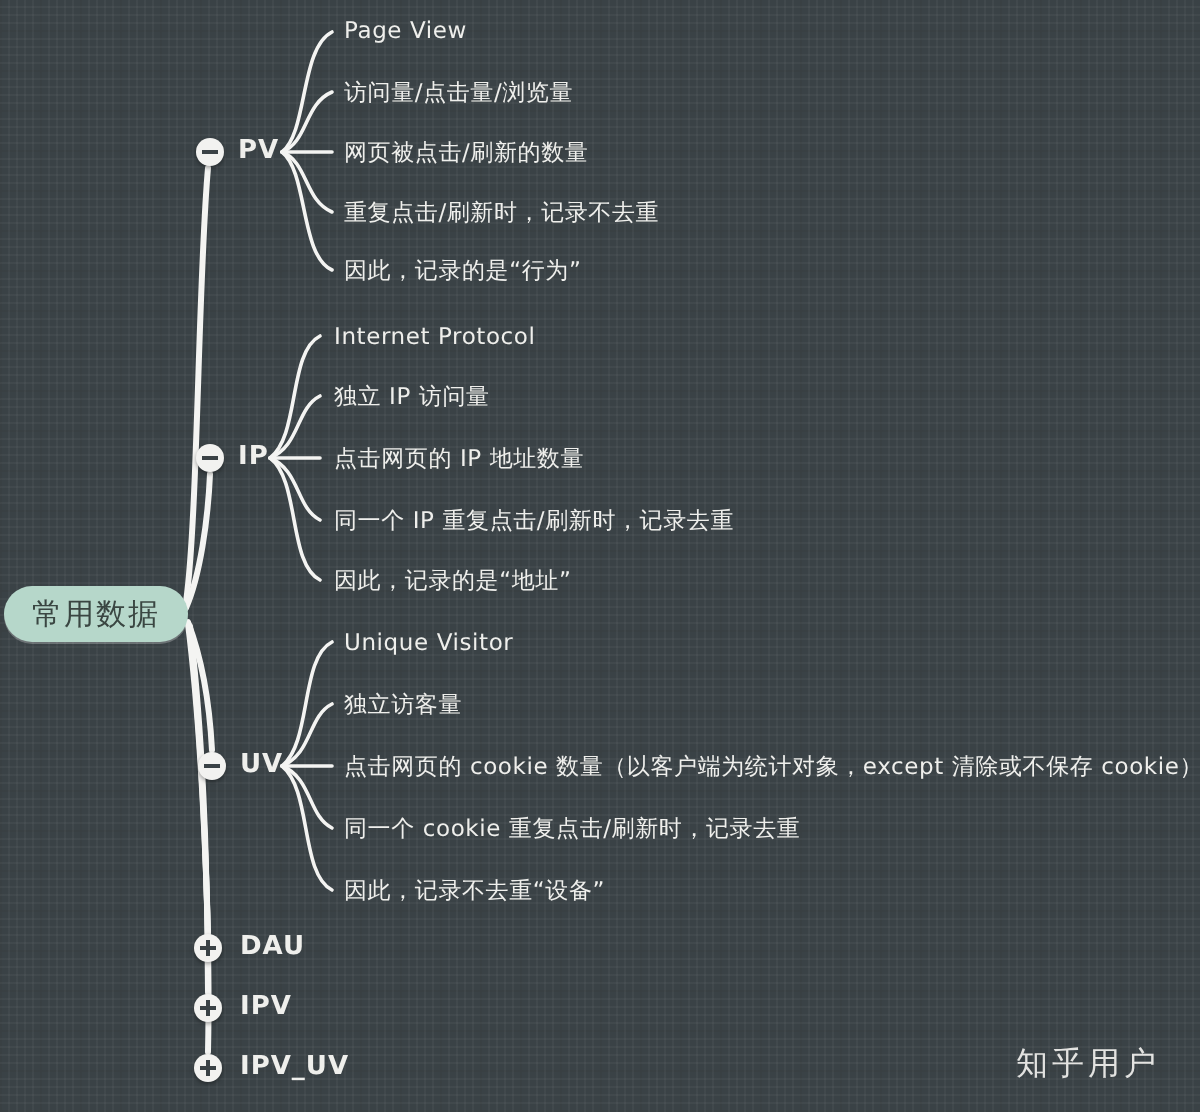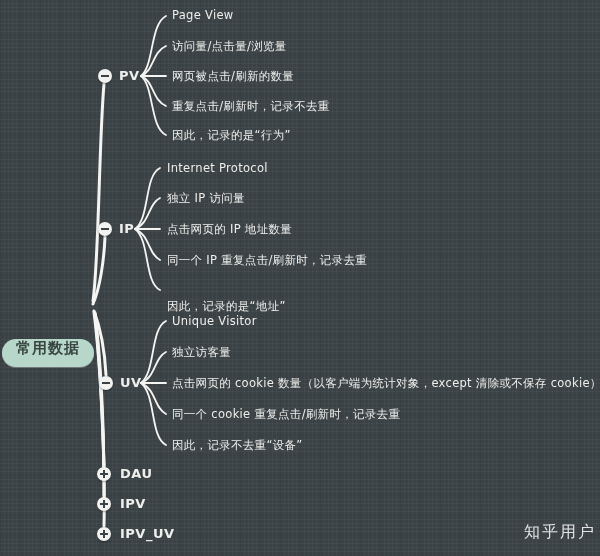--- a/index.html
+++ b/index.html
@@ -28,25 +28,24 @@
       repeating-linear-gradient(90deg, rgba(0,0,0,0.14) 0 1px, transparent 1px 20px);
   }
   svg.links{position:absolute;left:0;top:0;width:600px;height:556px;}
   svg.links path{stroke:var(--line);fill:none;stroke-linecap:round;}
   svg.links path.trunk{stroke-width:3;}
   svg.links path.fan{stroke-width:1.8;}
 
   .root-node{
     position:absolute;left:2px;top:293px;width:92px;height:28px;
     background:var(--root_bg);border-radius:14px;
-    display:flex;align-items:flex-start;justify-content:center;
-    font-size:15px;font-weight:700;color:var(--root_text);
+    display:flex;align-items:center;justify-content:center;
+    font-size:15px;font-weight:400;color:var(--root_text);
     letter-spacing:1px;
     box-shadow:0 1px 0 rgba(255,255,255,0.25);
-    margin-top:46px;
   }
   .node-label{
     position:absolute;height:16px;line-height:16px;
     font-size:13px;font-weight:700;color:var(--text);
     letter-spacing:0.5px;white-space:nowrap;
   }
   .leaf{
     position:absolute;height:14px;line-height:14px;
     font-size:11.5px;font-weight:400;color:var(--text);
     letter-spacing:0.3px;white-space:nowrap;
@@ -58,21 +57,21 @@
   }
   .toggle::before{
     content:"";position:absolute;left:3px;top:6px;width:8px;height:2px;
     background:var(--toggle_glyph);
   }
   .toggle.plus::after{
     content:"";position:absolute;left:6px;top:3px;width:2px;height:8px;
     background:var(--toggle_glyph);
   }
   .watermark{
-    position:absolute;left:524px;top:522px;
+    position:absolute;left:508px;top:522px;
     font-size:16px;color:var(--watermark);letter-spacing:2px;
     white-space:nowrap;
   }
 </style>
 </head>
 <body>
 
 <div class="canvas">
 
   <svg class="links" viewBox="0 0 600 556">
@@ -114,21 +113,21 @@
   <div class="leaf" style="left:172px;top:69px;">网页被点击/刷新的数量</div>
   <div class="leaf" style="left:172px;top:99px;">重复点击/刷新时，记录不去重</div>
   <div class="leaf" style="left:172px;top:128px;">因此，记录的是“行为”</div>
 
   <div class="toggle minus" style="left:98px;top:222px;"></div>
   <div class="node-label" style="left:119px;top:221px;">IP</div>
   <div class="leaf" style="left:167px;top:161px;">Internet Protocol</div>
   <div class="leaf" style="left:167px;top:191px;">独立 IP 访问量</div>
   <div class="leaf" style="left:167px;top:222px;">点击网页的 IP 地址数量</div>
   <div class="leaf" style="left:167px;top:253px;">同一个 IP 重复点击/刷新时，记录去重</div>
-  <div class="leaf" style="left:167px;top:283px;margin-top:16px;">因此，记录的是“地址”</div>
+  <div class="leaf" style="left:167px;top:283px;">因此，记录的是“地址”</div>
 
   <div class="toggle minus" style="left:99px;top:376px;"></div>
   <div class="node-label" style="left:120px;top:375px;">UV</div>
   <div class="leaf" style="left:172px;top:314px;">Unique Visitor</div>
   <div class="leaf" style="left:172px;top:345px;">独立访客量</div>
   <div class="leaf" style="left:172px;top:376px;">点击网页的 cookie 数量（以客户端为统计对象，except 清除或不保存 cookie）</div>
   <div class="leaf" style="left:172px;top:407px;">同一个 cookie 重复点击/刷新时，记录去重</div>
   <div class="leaf" style="left:172px;top:438px;">因此，记录不去重“设备”</div>
 
   <div class="toggle plus" style="left:97px;top:467px;"></div>

